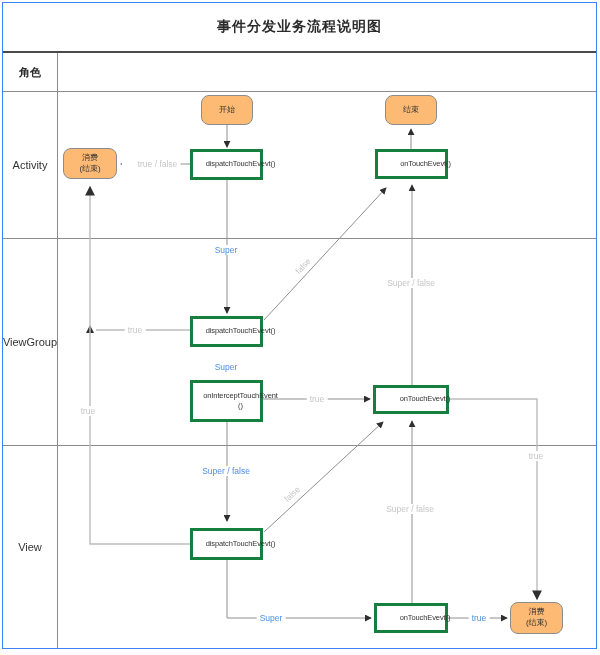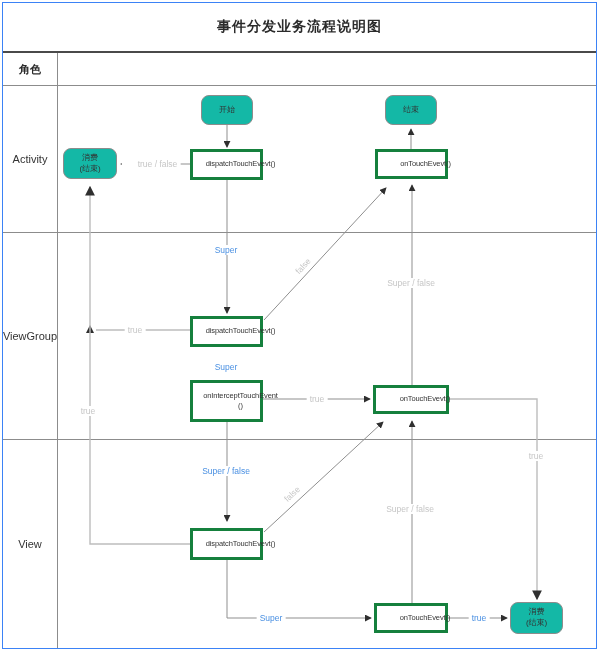--- a/index.html
+++ b/index.html
@@ -6,21 +6,21 @@
   html, body { margin: 0; padding: 0; background: #fff; }
   body { font-family: "Liberation Sans", "DejaVu Sans", sans-serif; }
   .canvas { position: relative; width: 600px; height: 655px; background: #fff; overflow: hidden; }
 
   
   .frame { position: absolute; left: 2px; top: 2px; width: 595px; height: 647px;
            border: 1px solid #3b82f6; display: flex; flex-direction: column; }
   .title-row { height: 50px; border-bottom: 2px solid #4a4a4a;
                display: flex; align-items: center; justify-content: center; }
   .title-text { font-size: 14px; font-weight: bold; color: #2b2b2b; letter-spacing: 1px; }
-  .header-row { height: 33px; border-bottom: 1px solid #8c8c8c; display: flex; }
+  .header-row { height: 39px; border-bottom: 1px solid #8c8c8c; display: flex; }
   .role-col { width: 55px; border-right: 1px solid #8c8c8c;
               display: flex; align-items: center; justify-content: center; }
   .flow-col { flex: 1; display: flex; align-items: center; justify-content: center; }
   .header-text { font-size: 11px; font-weight: bold; color: #2b2b2b; }
   .lane { display: flex; border-bottom: 1px solid #8c8c8c; gap: 28px; }
   .lane:last-child { border-bottom: none; flex: 1; }
   .lane-activity { height: 147px; }
   .lane-viewgroup { height: 207px; }
   .lane-label { font-size: 11px; color: #333; }
   .lane-body { flex: 1; }
@@ -28,21 +28,21 @@
   
   svg.wires { position: absolute; left: 0; top: 0; width: 600px; height: 655px; pointer-events: none; }
   .wire { stroke: #8f8f8f; stroke-width: 1; fill: none; }
   .wire-light { stroke: #bdbdbd; stroke-width: 1.4; fill: none; }
 
   
   .node { position: absolute; display: flex; align-items: center; justify-content: center;
           text-align: center; font-size: 7.5px; color: #333; white-space: pre-line;
           line-height: 1.35; letter-spacing: -0.1px; }
   .process { background: #fff; border: 3px solid #15803d; padding-left: 28px; }
-  .terminal { background: #14b8a6; border: 1px solid #8c8c8c; border-radius: 8px; font-size: 8px; }
+  .terminal { background: #fdba74; border: 1px solid #8c8c8c; border-radius: 8px; font-size: 8px; }
 
   
   .elabel { position: absolute; font-size: 8.5px; transform: translate(-50%, -50%);
             background: #fff; padding: 0 3px; white-space: nowrap; }
   .elabel.blue { color: #4a90e2; }
   .elabel.gray { color: #c6c6c6; }
   .elabel.diag { background: transparent; padding: 0; }
   .rot-vg { transform: translate(-50%, -50%) rotate(-47deg); }
   .rot-view { transform: translate(-50%, -50%) rotate(-43deg); }
 </style>

